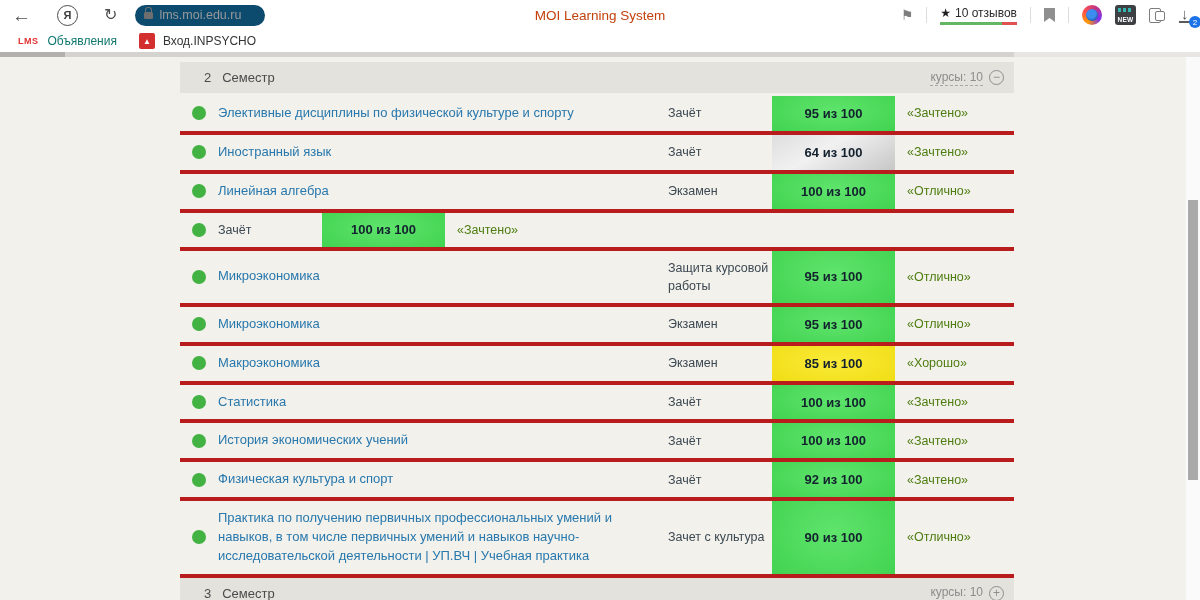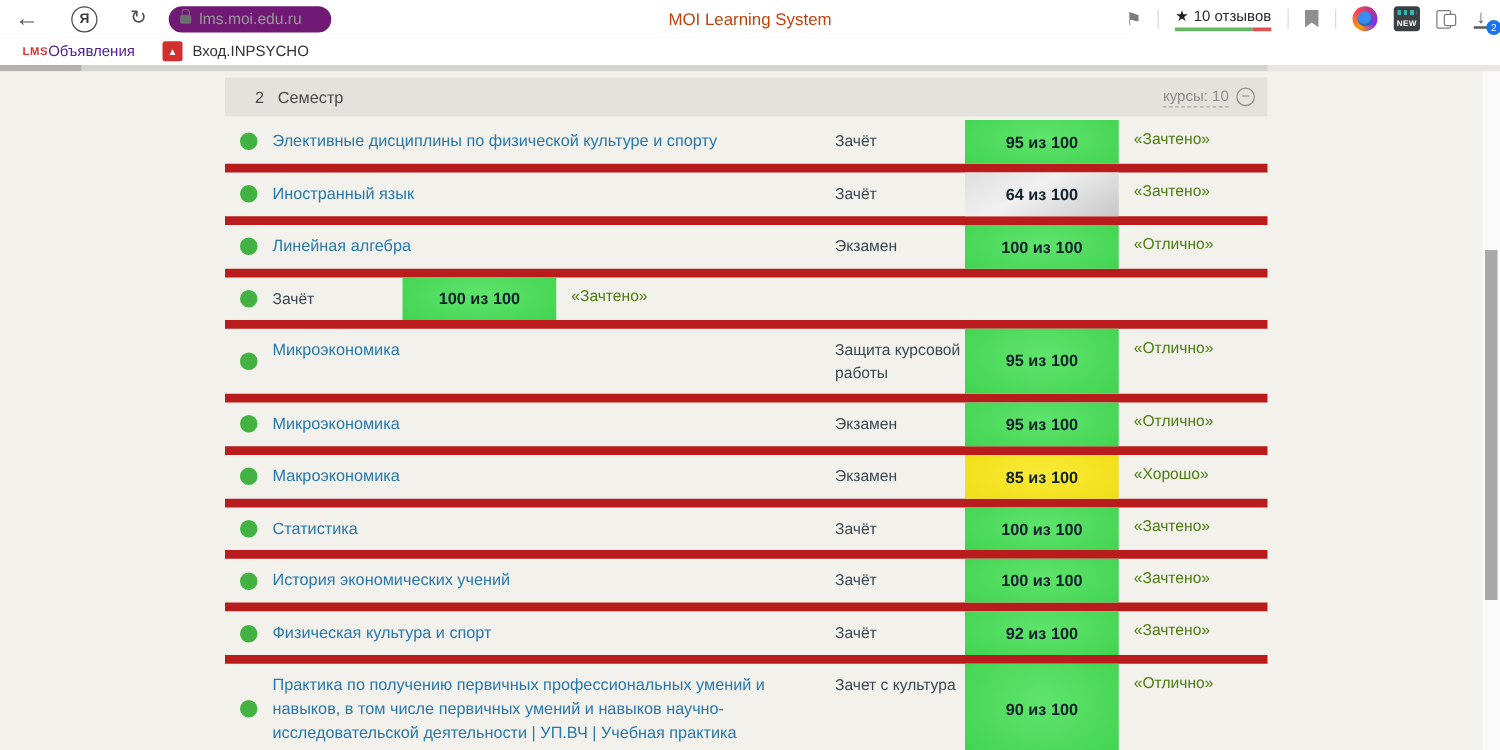--- a/index.html
+++ b/index.html
@@ -5,21 +5,21 @@
   * { margin:0; padding:0; box-sizing:border-box; }
   html,body { width:1200px; height:600px; overflow:hidden; }
   body { font-family:"Liberation Sans","DejaVu Sans",sans-serif; background:#f2f1ec; position:relative; }
 
   
   .toolbar { position:absolute; top:0; left:0; width:1200px; height:30px; background:#ffffff; display:flex; align-items:center; z-index:5; }
   .nav-ico { color:#4e4e4e; font-size:17px; line-height:1; cursor:pointer; }
   .back { margin-left:12px; font-size:19px; }
   .ya-circle { margin-left:26px; width:21px; height:21px; border:1.6px solid #4c4c4c; border-radius:50%; display:flex; align-items:center; justify-content:center; font-size:11px; font-weight:bold; color:#3c3c3c; }
   .refresh { margin-left:26px; font-size:16px; }
-  .addr-pill { margin-left:18px; height:21px; width:130px; background:#701a75; border-radius:11px; display:flex; align-items:center; padding:0 9px; }
+  .addr-pill { margin-left:18px; height:21px; width:130px; background:#0c4a6e; border-radius:11px; display:flex; align-items:center; padding:0 9px; }
   .lock { width:9px; height:7px; background:#6e6e6e; border-radius:1.5px; position:relative; margin-right:6px; flex:none; }
   .lock:before { content:''; position:absolute; top:-5px; left:1px; width:5px; height:5px; border:1.5px solid #6e6e6e; border-bottom:none; border-radius:3px 3px 0 0; }
   .addr-url { font-size:12.5px; color:#999; white-space:nowrap; }
   .page-title { position:absolute; left:0; right:0; text-align:center; font-size:13.5px; color:#c2410c; pointer-events:none; }
   .tb-right { position:absolute; right:4px; top:0; height:30px; display:flex; align-items:center; gap:13px; background:#fff; }
   .vsep { width:1px; height:16px; background:#dcdcdc; }
   .flag-ico { color:#7d7d7d; font-size:14px; }
   .rating { display:flex; flex-direction:column; align-items:center; }
   .rating-top { display:flex; align-items:center; gap:4px; font-size:12px; color:#2b2b2b; white-space:nowrap; }
   .rating-star { font-size:12px; color:#1f1f1f; }
@@ -35,42 +35,42 @@
   .coll-ico { width:16px; height:15px; position:relative; }
   .coll-ico:before { content:''; position:absolute; left:0; top:0; width:10px; height:13px; border:1.6px solid #7d7d7d; border-radius:2px; }
   .coll-ico:after { content:''; position:absolute; right:0; top:3px; width:8px; height:8px; border:1.6px solid #7d7d7d; border-radius:2px; background:#fff; }
   .dl-wrap { position:relative; width:18px; height:20px; }
   .dl-arrow { position:absolute; top:0; left:3px; font-size:15px; color:#5a5a5a; }
   .dl-base { position:absolute; bottom:2px; left:1px; width:14px; height:2px; background:#5a5a5a; }
   .dl-badge { position:absolute; right:-5px; bottom:-3px; width:12px; height:12px; border-radius:50%; background:#1a73e8; color:#fff; font-size:8px; display:flex; align-items:center; justify-content:center; }
 
   .bookmarks { position:absolute; top:30px; left:0; width:1200px; height:22px; background:#ffffff; display:flex; align-items:center; z-index:5; }
   .lms-logo { margin-left:18px; color:#e03131; font-weight:bold; font-size:9px; letter-spacing:.5px; }
-  .bm-label { font-size:12px; color:#4c1d95; }
+  .bm-label { margin-left:9px; font-size:12px; color:#0f766e; }
   .fav-red { margin-left:22px; width:16px; height:16px; background:#d32f2f; border-radius:2px; display:flex; align-items:center; justify-content:center; color:#fff; font-size:8px; }
   .bm-label2 { margin-left:8px; font-size:12px; color:#333; }
 
   
   .hstrip { position:absolute; top:52px; left:0; width:1200px; height:5px; background:#e7e6e2; }
   .hstrip .seg1 { position:absolute; left:0; top:0; height:5px; width:1014px; background:#d4d3cf; }
   .hstrip .seg2 { position:absolute; left:0; top:0; height:5px; width:65px; background:#b2b1ad; }
 
   
   .page { position:absolute; top:57px; left:0; width:1186px; height:543px; background:#f2f1ec; }
   .grade-table { position:absolute; left:180px; top:5px; width:834px; }
 
   .sem-header { height:31px; background:#e3e2dc; display:flex; align-items:center; padding:0 10px 0 24px; }
   .sem-num { font-size:13px; color:#4a4a4a; }
   .sem-label { font-size:13px; color:#4a4a4a; margin-left:11px; }
   .sem-right { margin-left:auto; display:flex; align-items:center; gap:6px; }
   .courses-link { font-size:12px; color:#8d8d8d; border-bottom:1px dashed #a9a8a3; padding-bottom:1px; cursor:pointer; white-space:nowrap; }
   .toggle-circle { width:15px; height:15px; border:1.2px solid #8d8d8d; border-radius:50%; color:#8d8d8d; font-size:12px; line-height:1; display:flex; align-items:center; justify-content:center; padding-bottom:1px; cursor:pointer; }
 
   .rows { padding-top:3px; }
-  .course-row { display:flex; min-height:38px; border-bottom:7px solid #b91c1c; }
+  .course-row { display:flex; align-items:center; min-height:38px; border-bottom:4px solid #b91c1c; }
   .cell-dot { width:38px; flex:none; display:flex; justify-content:center; align-items:center; }
   .dot { width:14px; height:14px; border-radius:50%; }
   .cell-title { flex:1; padding:8px 24px 8px 0; font-size:13px; line-height:1.45; }
   .cell-title a { color:#2878ad; text-decoration:none; }
   .cell-type { width:104px; flex:none; padding:8px 0; font-size:12.5px; color:#3c4852; line-height:1.45; }
   .cell-score { width:123px; flex:none; align-self:stretch; display:flex; align-items:center; justify-content:center; font-size:13px; font-weight:bold; color:#13212e; }
   .badge-green { background:radial-gradient(ellipse 90% 120% at 50% 42%, #5fe46c 0%, #45d554 65%, #3bcb4b 100%); }
   .badge-yellow { background:radial-gradient(ellipse 90% 120% at 50% 42%, #f9ea37 0%, #f2df1a 65%, #e8d40d 100%); }
   .badge-gray { background:linear-gradient(150deg, #dedede 0%, #f1f1f1 42%, #c7c7c7 100%); }
   .cell-grade { width:119px; flex:none; padding:8px 0 8px 12px; font-size:12.5px; color:#4d7c0f; }

